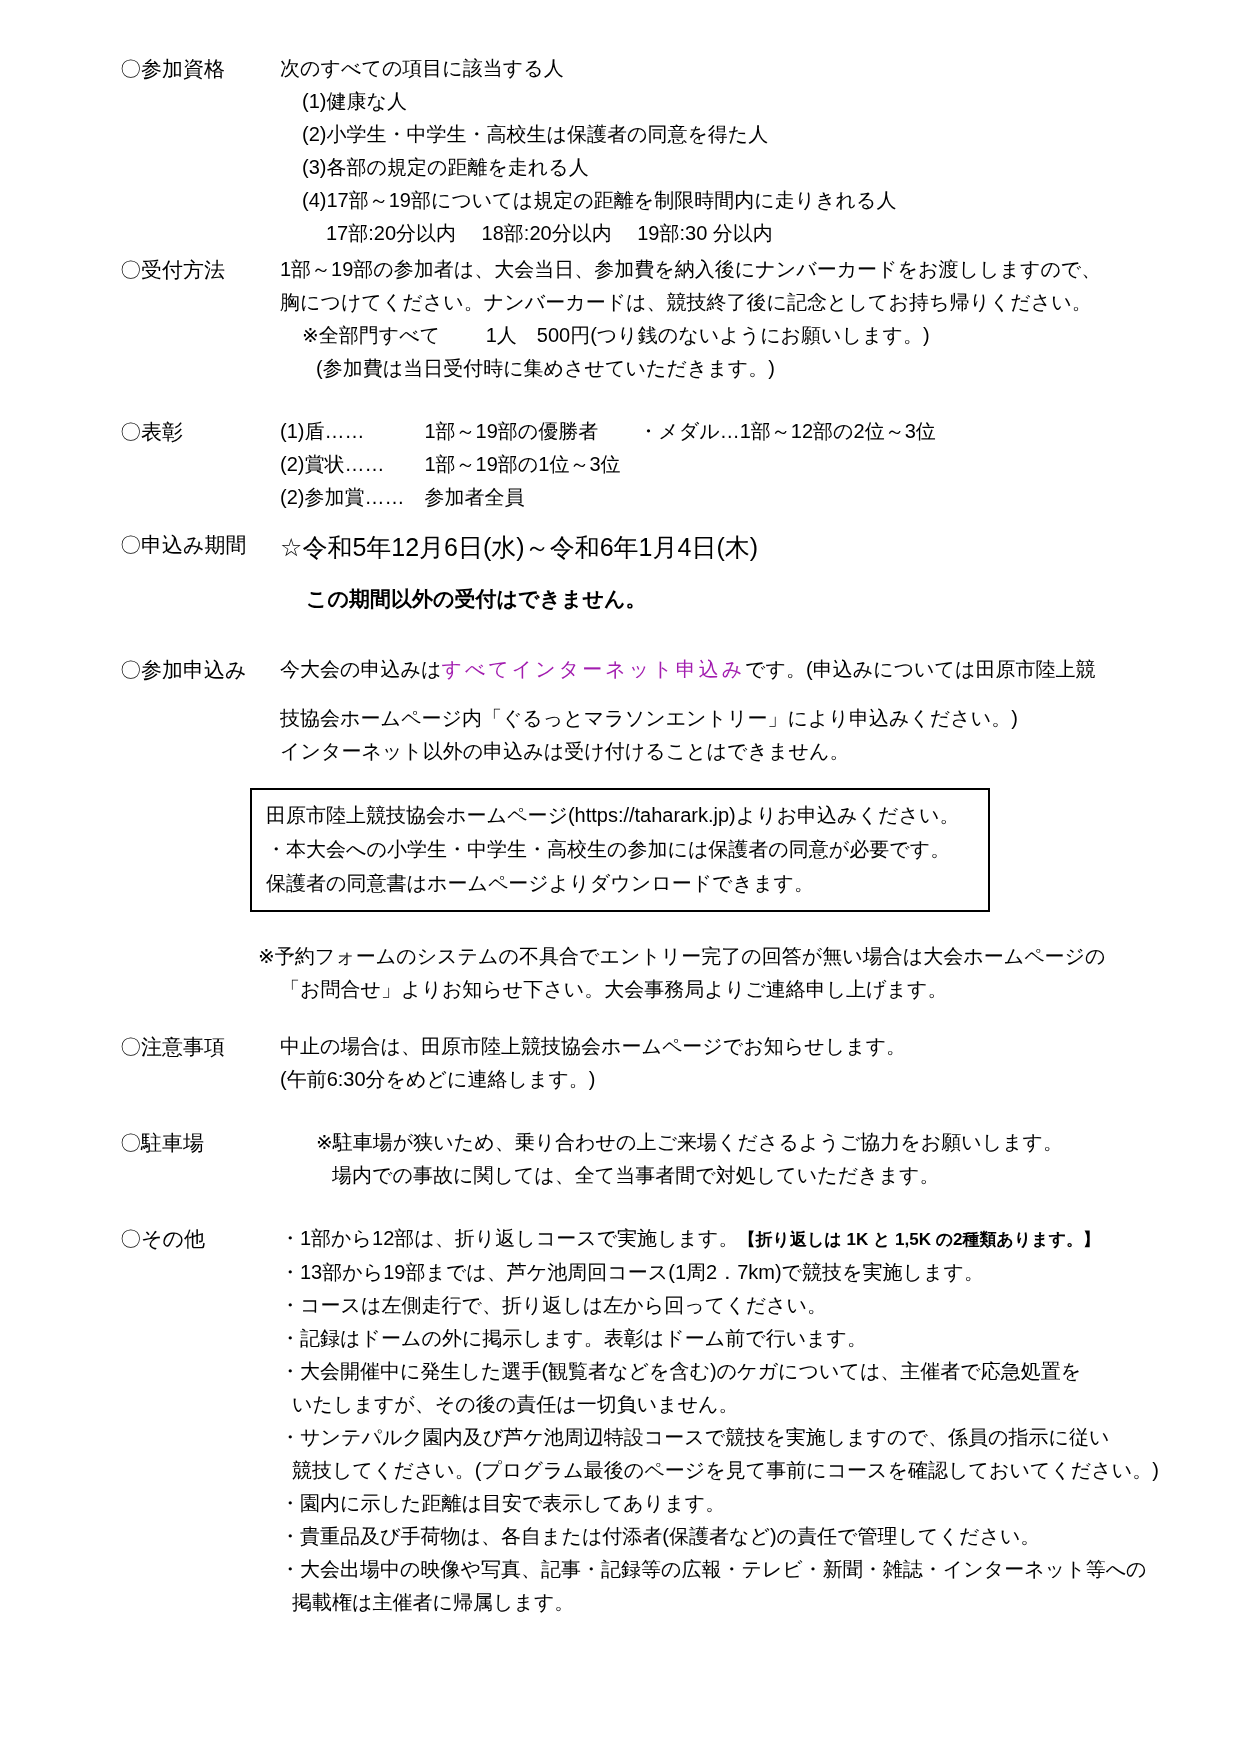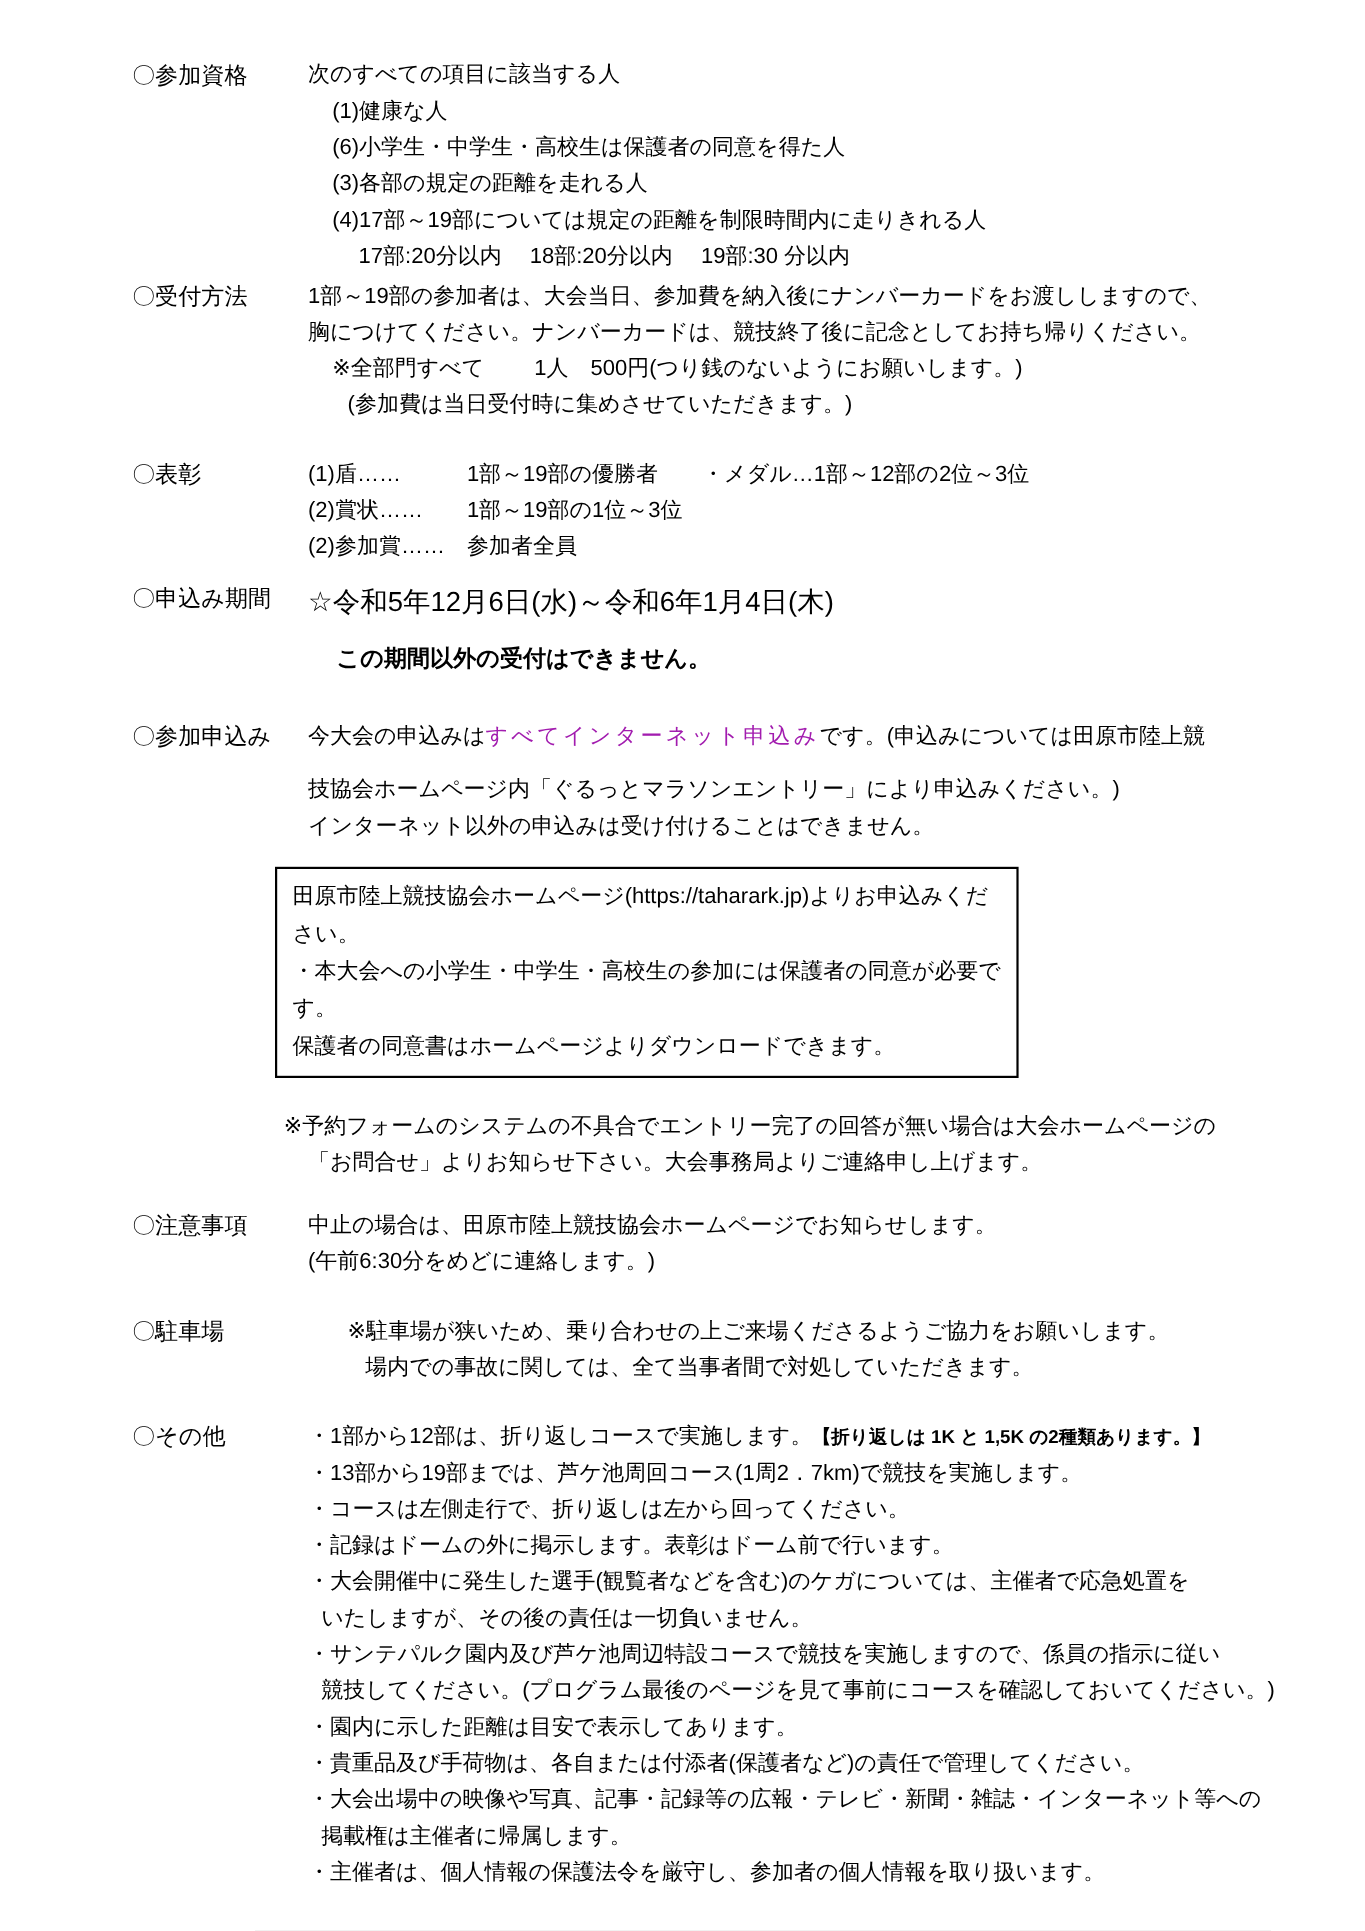--- a/index.html
+++ b/index.html
@@ -35,21 +35,21 @@
 
   .date-line{font-size:25px;line-height:38px;}
   .warning-line{font-weight:bold;font-size:21px;margin-top:16px;padding-left:26px;}
 
   .highlight{color:#a21caf;letter-spacing:3px;}
 
   .app-line2{margin-top:16px;}
   .app-line3{margin-top:0;}
   .info-box{
     border:2px solid #000;
-    width:676px;
+    width:740px;
     margin:20px 0 0 -30px;
     padding:8px 14px 10px 14px;
     line-height:34px;
     box-sizing:border-box;
   }
   .form-note{margin-top:28px;margin-left:-22px;}
 
   .note-small{font-size:17px;font-weight:bold;}
 
   .parking-l2{padding-left:36px;}
@@ -58,21 +58,21 @@
 </head>
 <body>
 
 <div class="page">
 
   <div class="sec sec-qualification">
     <div class="label">〇参加資格</div>
     <div class="content">
       <div class="line">次のすべての項目に該当する人</div>
       <div class="line indent1">(1)健康な人</div>
-      <div class="line indent1">(6)小学生・中学生・高校生は保護者の同意を得た人</div>
+      <div class="line indent1">(2)小学生・中学生・高校生は保護者の同意を得た人</div>
       <div class="line indent1">(3)各部の規定の距離を走れる人</div>
       <div class="line indent1">(4)17部～19部については規定の距離を制限時間内に走りきれる人</div>
       <div class="line indent2">17部:20分以内　 18部:20分以内　 19部:30 分以内</div>
     </div>
   </div>
 
   <div class="sec sec-reception">
     <div class="label">〇受付方法</div>
     <div class="content">
       <div class="line">1部～19部の参加者は、大会当日、参加費を納入後にナンバーカードをお渡ししますので、</div>
@@ -139,17 +139,16 @@
       <div class="line">・コースは左側走行で、折り返しは左から回ってください。</div>
       <div class="line">・記録はドームの外に掲示します。表彰はドーム前で行います。</div>
       <div class="line">・大会開催中に発生した選手(観覧者などを含む)のケガについては、主催者で応急処置を</div>
       <div class="line contline">いたしますが、その後の責任は一切負いません。</div>
       <div class="line">・サンテパルク園内及び芦ケ池周辺特設コースで競技を実施しますので、係員の指示に従い</div>
       <div class="line contline">競技してください。(プログラム最後のページを見て事前にコースを確認しておいてください。)</div>
       <div class="line">・園内に示した距離は目安で表示してあります。</div>
       <div class="line">・貴重品及び手荷物は、各自または付添者(保護者など)の責任で管理してください。</div>
       <div class="line">・大会出場中の映像や写真、記事・記録等の広報・テレビ・新聞・雑誌・インターネット等への</div>
       <div class="line contline">掲載権は主催者に帰属します。</div>
-      <div class="line">・主催者は、個人情報の保護法令を厳守し、参加者の個人情報を取り扱います。</div>
     </div>
   </div>
 
 </div>
 
 </body></html>

